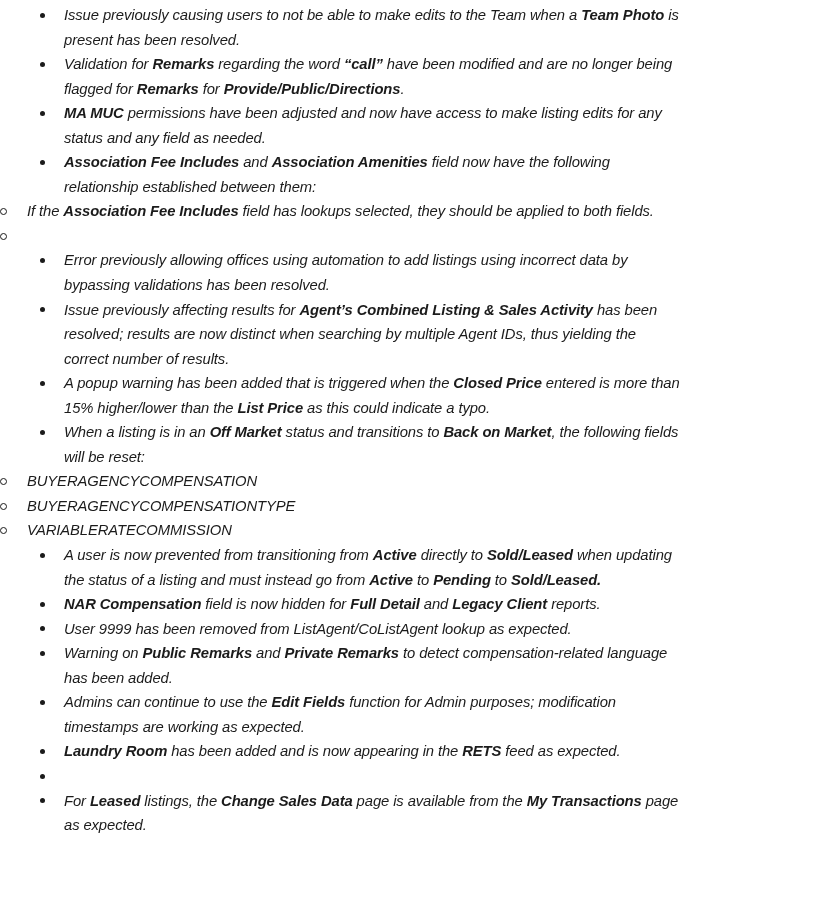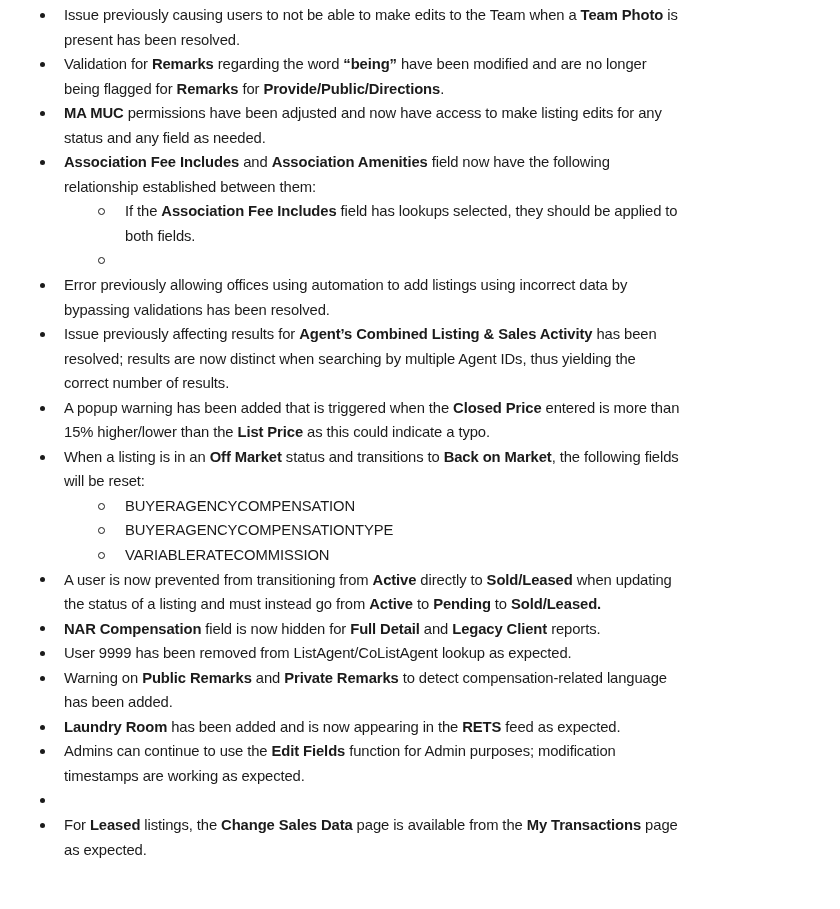--- a/index.html
+++ b/index.html
@@ -13,28 +13,29 @@
     background: #ffffff;
     font-family: "Liberation Sans", "DejaVu Sans", sans-serif;
     font-size: 14.8px;
     letter-spacing: -0.1px;
     color: #1b1b1b;
     box-sizing: border-box;
     padding-top: 3px;
   }
   .doc {
     width: 684px;
+    font-style: italic;
   }
   .item {
     display: flex;
     align-items: flex-start;
     line-height: 24.55px;
   }
   .item.level-1 { padding-left: 40px; }
-  .item.level-2 { padding-left: 98px; }
+  .item.level-2 { }
   .marker {
     flex: 0 0 auto;
     display: flex;
     align-items: center;
     height: 24.55px;
   }
   .item.level-1 .marker { width: 24px; }
   .item.level-2 .marker { width: 27px; }
   .dot {
     width: 5px;
@@ -64,21 +65,21 @@
       <div class="item level-1">
         <span class="marker">
           <span class="dot"></span>
         </span>
         <span class="text"><span>Issue previously causing users to not be able to make edits to the Team when a </span><b>Team Photo</b><span> is present has been resolved.</span></span>
       </div>
       <div class="item level-1">
         <span class="marker">
           <span class="dot"></span>
         </span>
-        <span class="text"><span>Validation for </span><b>Remarks</b><span> regarding the word </span><b>“being”</b><span> have been modified and are no longer being flagged for </span><b>Remarks</b><span> for </span><b>Provide/Public/Directions</b><span>.</span></span>
+        <span class="text"><span>Validation for </span><b>Remarks</b><span> regarding the word </span><b>“call”</b><span> have been modified and are no longer being flagged for </span><b>Remarks</b><span> for </span><b>Provide/Public/Directions</b><span>.</span></span>
       </div>
       <div class="item level-1">
         <span class="marker">
           <span class="dot"></span>
         </span>
         <span class="text"><b>MA MUC</b><span> permissions have been adjusted and now have access to make listing edits for any status and any field as needed.</span></span>
       </div>
       <div class="item level-1">
         <span class="marker">
           <span class="dot"></span>
@@ -159,27 +160,27 @@
       <div class="item level-1">
         <span class="marker">
           <span class="dot"></span>
         </span>
         <span class="text"><span>Warning on </span><b>Public Remarks</b><span> and </span><b>Private Remarks</b><span> to detect compensation-related language has been added.</span></span>
       </div>
       <div class="item level-1">
         <span class="marker">
           <span class="dot"></span>
         </span>
-        <span class="text"><b>Laundry Room</b><span> has been added and is now appearing in the </span><b>RETS</b><span> feed as expected.</span></span>
+        <span class="text"><span>Admins can continue to use the </span><b>Edit Fields</b><span> function for Admin purposes; modification timestamps are working as expected.</span></span>
       </div>
       <div class="item level-1">
         <span class="marker">
           <span class="dot"></span>
         </span>
-        <span class="text"><span>Admins can continue to use the </span><b>Edit Fields</b><span> function for Admin purposes; modification timestamps are working as expected.</span></span>
+        <span class="text"><b>Laundry Room</b><span> has been added and is now appearing in the </span><b>RETS</b><span> feed as expected.</span></span>
       </div>
       <div class="item level-1">
         <span class="marker">
           <span class="dot"></span>
         </span>
       </div>
       <div class="item level-1">
         <span class="marker">
           <span class="dot"></span>
         </span>

